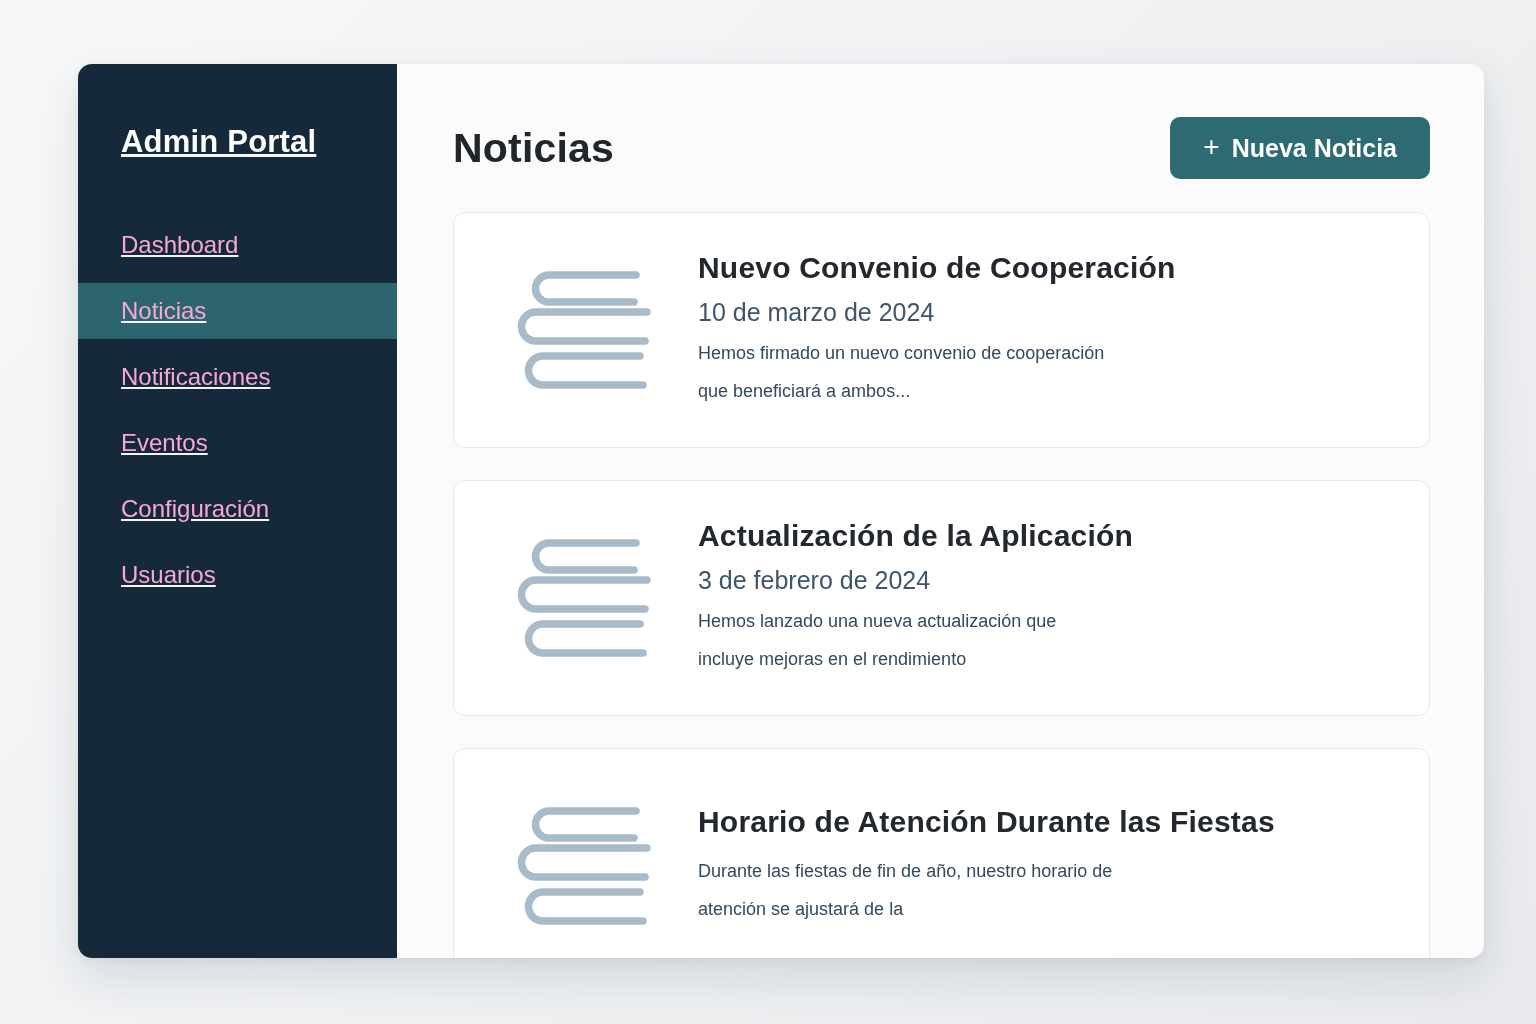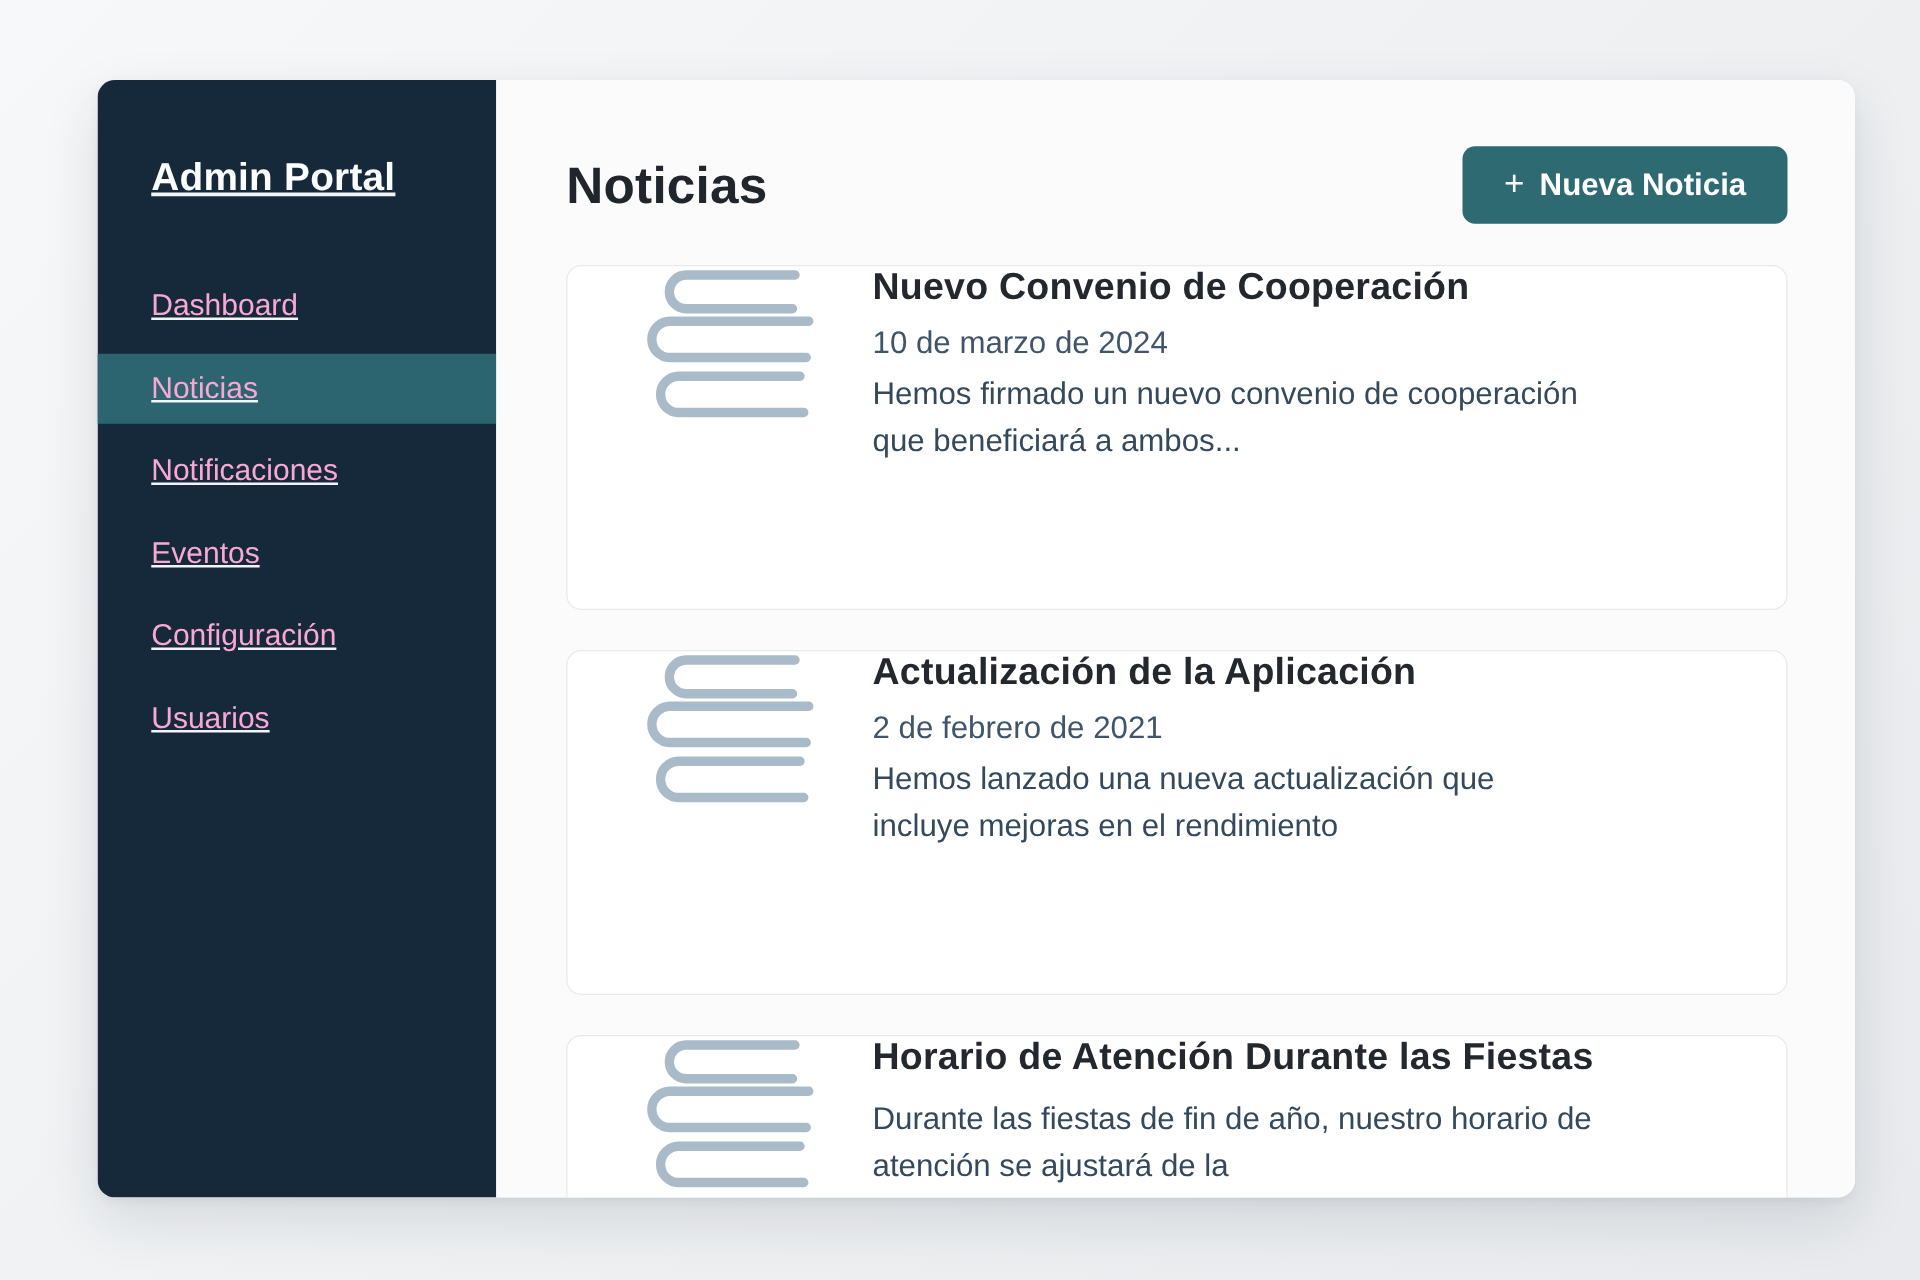--- a/index.html
+++ b/index.html
@@ -86,23 +86,24 @@
     gap: 12px;
     cursor: pointer;
   }
   .new-btn .plus { font-weight: normal; font-size: 28px; line-height: 1; position: relative; top: -1px; }
 
   .cards { margin: 33px 54px 0 56px; }
   .card {
     background: #ffffff;
     border: 1px solid #e8e9eb;
     border-radius: 12px;
-    height: 276px;
+    height: 236px;
     margin-bottom: 32px;
     display: flex;
+    align-items: center;
     padding: 0 40px 0 62px;
   }
   .card-icon {
     flex: 0 0 136px;
     width: 136px; height: 124px;
     margin-right: 46px;
   }
   .card-body { flex: 1 1 auto; min-width: 0; }
   .card-title {
     font-size: 30px;
@@ -110,21 +111,21 @@
     color: #23272e;
     margin-bottom: 13px;
     letter-spacing: 0.2px;
   }
   .card-date {
     font-size: 25px;
     color: #40546a;
     margin-bottom: 7px;
   }
   .card-desc {
-    font-size: 25px;
+    font-size: 18px;
     color: #34495c;
     line-height: 38px;
     white-space: pre-line;
   }
 </style>
 </head>
 <body>
 
 <div class="app-panel">
 
@@ -178,21 +179,21 @@
       </article>
 
       <article class="card">
         <svg class="card-icon" viewBox="0 0 136 124" fill="none" stroke="#a9bac9" stroke-width="7.5" stroke-linecap="round">
           <path d="M 120 7 H 33 A 13.5 13.5 0 0 0 33 34 H 118"></path>
           <path d="M 131 44 H 20 A 14.5 14.5 0 0 0 20 73 H 129"></path>
           <path d="M 124 88 H 27 A 14.5 14.5 0 0 0 27 117 H 127"></path>
         </svg>
         <div class="card-body">
           <div class="card-title">Actualización de la Aplicación</div>
-          <div class="card-date">2 de febrero de 2021</div>
+          <div class="card-date">3 de febrero de 2024</div>
           <div class="card-desc">Hemos lanzado una nueva actualización que
 incluye mejoras en el rendimiento</div>
         </div>
       </article>
 
       <article class="card">
         <svg class="card-icon" viewBox="0 0 136 124" fill="none" stroke="#a9bac9" stroke-width="7.5" stroke-linecap="round">
           <path d="M 120 7 H 33 A 13.5 13.5 0 0 0 33 34 H 118"></path>
           <path d="M 131 44 H 20 A 14.5 14.5 0 0 0 20 73 H 129"></path>
           <path d="M 124 88 H 27 A 14.5 14.5 0 0 0 27 117 H 127"></path>

